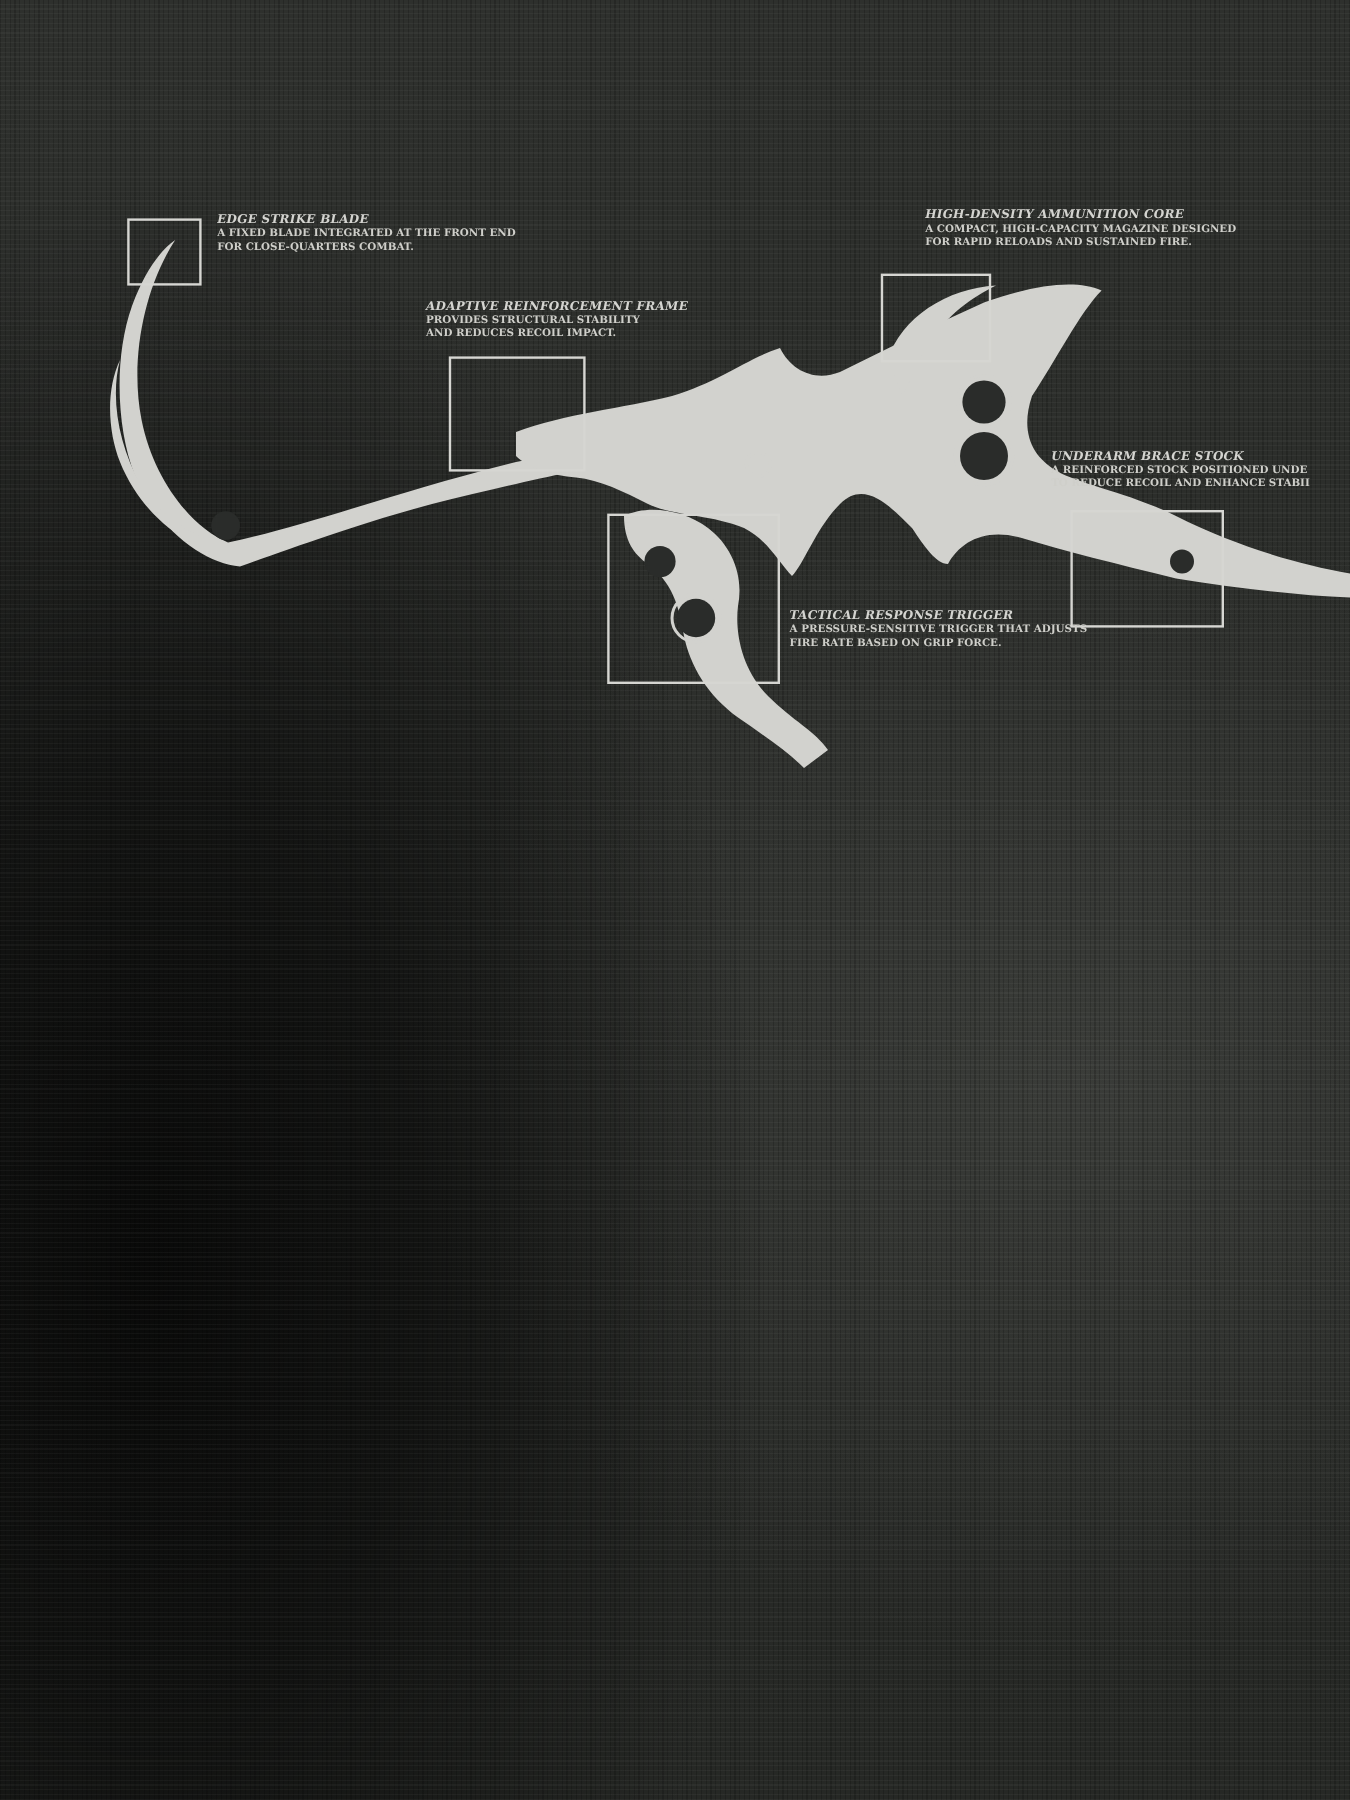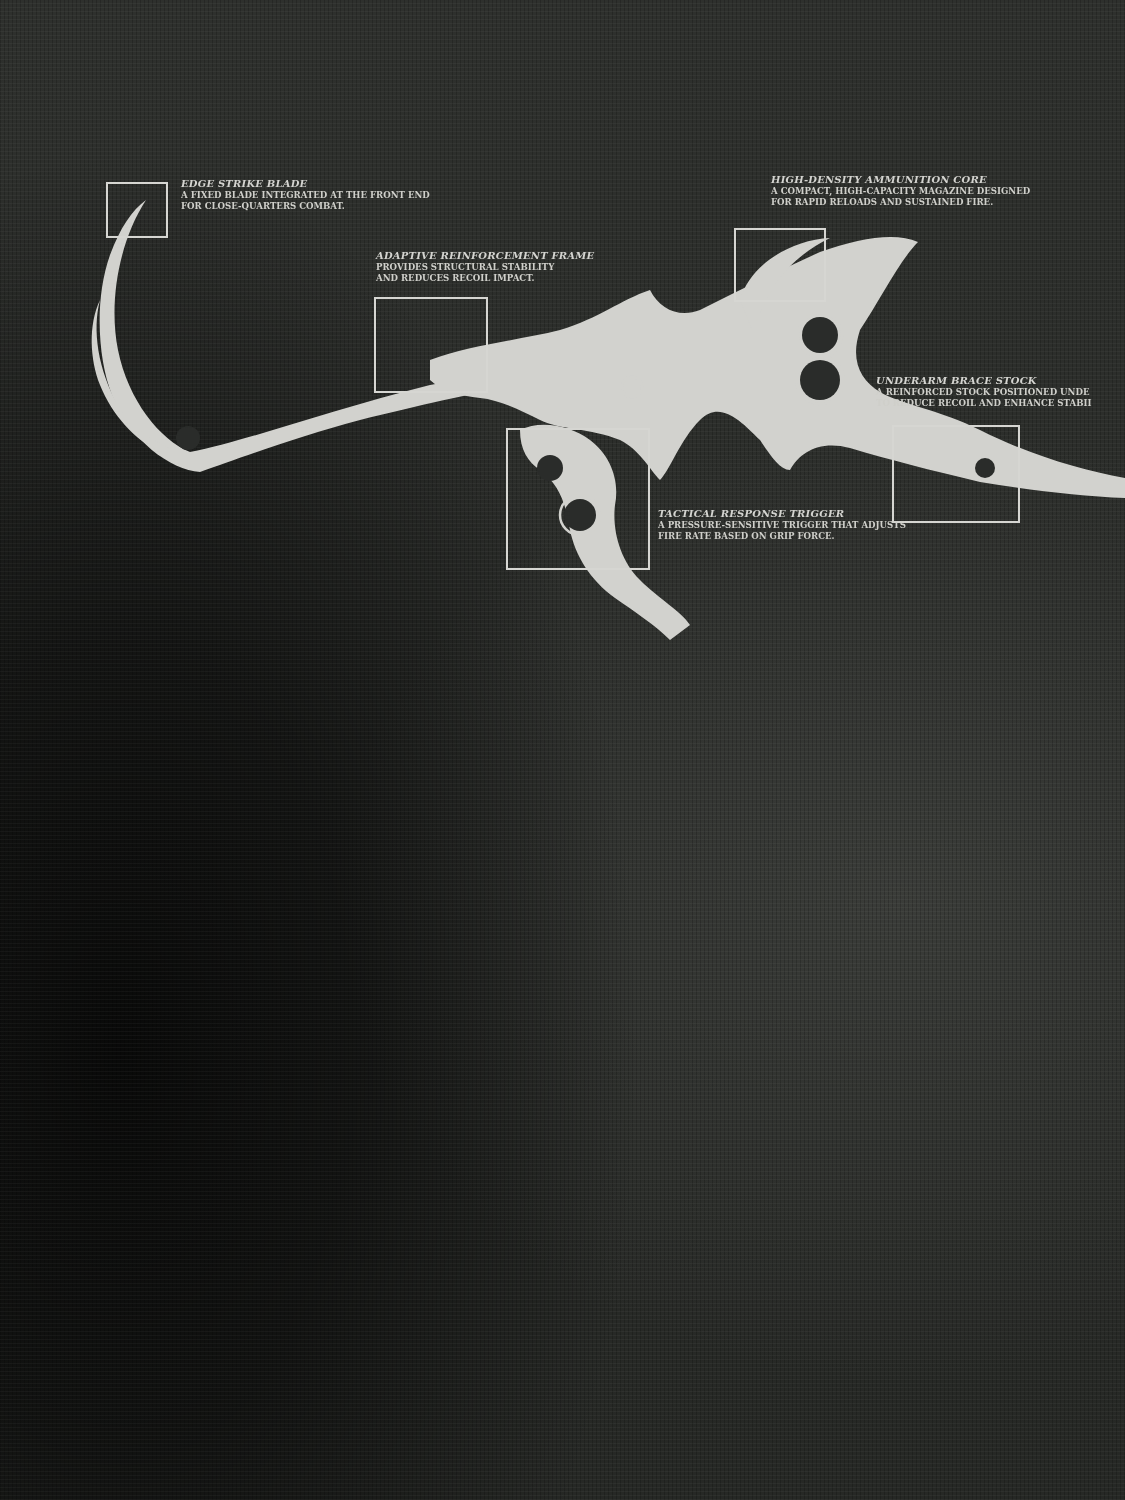--- a/index.html
+++ b/index.html
@@ -73,21 +73,21 @@
 <div class="box" style="left:734px;top:228px;width:88px;height:70px;"></div>
 <div class="box" style="left:892px;top:425px;width:124px;height:94px;"></div>
 <div class="box" style="left:506px;top:428px;width:140px;height:138px;"></div>
 
 <div class="callout" style="left:181px;top:178px;">
   <span class="title">EDGE STRIKE BLADE</span>
   <span class="desc">A FIXED BLADE INTEGRATED AT THE FRONT END</span>
   <span class="desc">FOR CLOSE-QUARTERS COMBAT.</span>
 </div>
 
-<div class="callout" style="left:376px;top:250px;">
+<div class="callout" style="left:355px;top:250px;">
   <span class="title">ADAPTIVE REINFORCEMENT FRAME</span>
   <span class="desc">PROVIDES STRUCTURAL STABILITY</span>
   <span class="desc">AND REDUCES RECOIL IMPACT.</span>
 </div>
 
 <div class="callout" style="left:739px;top:174px;margin-left:32px;">
   <span class="title">HIGH-DENSITY AMMUNITION CORE</span>
   <span class="desc">A COMPACT, HIGH-CAPACITY MAGAZINE DESIGNED</span>
   <span class="desc">FOR RAPID RELOADS AND SUSTAINED FIRE.</span>
 </div>

